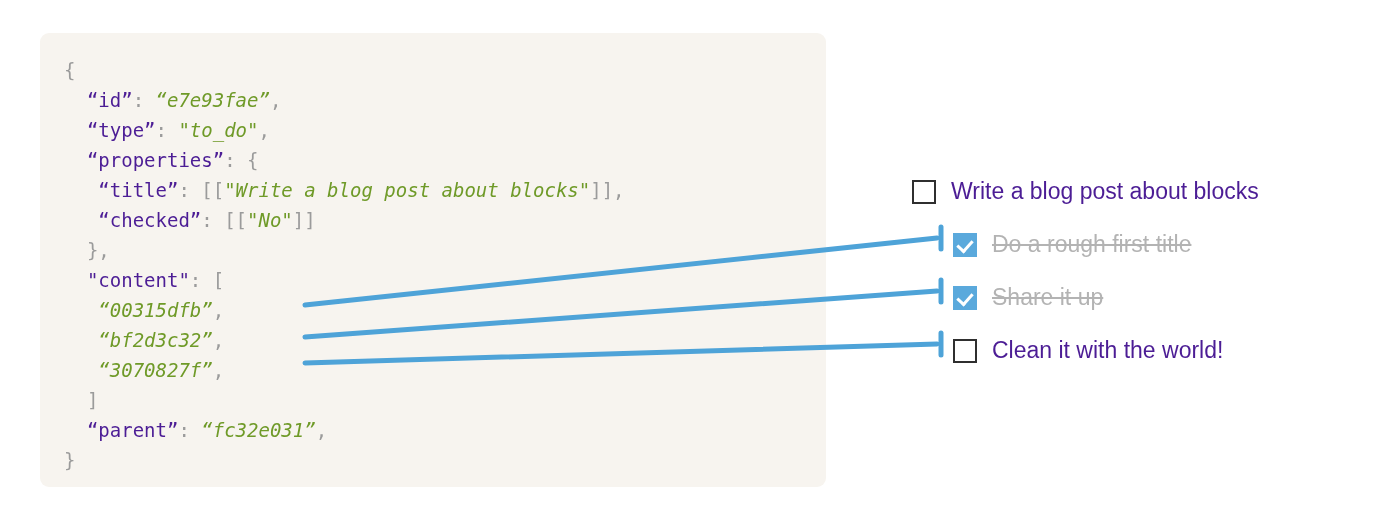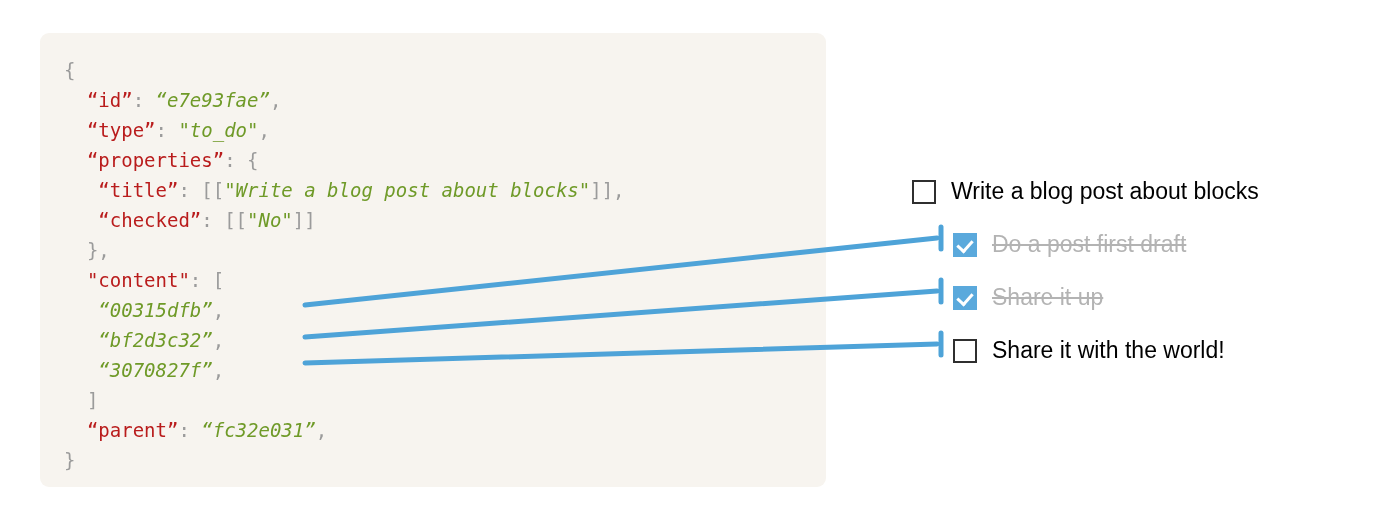--- a/index.html
+++ b/index.html
@@ -30,21 +30,21 @@
     position: absolute;
     left: 24px;
     top: 22px;
     font-family: "DejaVu Sans Mono", "Liberation Mono", monospace;
     font-size: 19px;
     line-height: 30px;
     white-space: pre;
     color: #8f8f8f;
   }
   .code-line { height: 30px; }
-  .k   { color: #b91c1c; }          
+  .k   { color: #4c1d95; }          
   .s   { color: #6f9a28; font-style: italic; }          
   .p   { color: #9b9b9b; }          
 
   
   #connectors {
     position: absolute;
     left: 0;
     top: 0;
     width: 1400px;
     height: 532px;
@@ -86,21 +86,21 @@
     top: 4px;
     width: 7px;
     height: 12px;
     border: solid #ffffff;
     border-width: 0 3px 3px 0;
     transform: rotate(42deg);
   }
   .todo-label {
     margin-left: 15px;
     font-size: 23px;
-    color: #000000;
+    color: #4c1d95;
     white-space: nowrap;
   }
   .todo-row.done .todo-label {
     color: #b3b3b3;
     text-decoration: line-through;
     text-decoration-color: #b3b3b3;
   }
 </style>
 </head>
 <body>
@@ -124,23 +124,23 @@
     </g>
   </svg>
 
 <div id="checklist">
     <div class="todo-row">
       <div class="checkbox"></div>
       <span class="todo-label">Write a blog post about blocks</span>
     </div>
     <div class="todo-row done nested">
       <div class="checkbox checked"></div>
-      <span class="todo-label">Do a post first draft</span>
+      <span class="todo-label">Do a rough first title</span>
     </div>
     <div class="todo-row done nested">
       <div class="checkbox checked"></div>
       <span class="todo-label">Share it up</span>
     </div>
     <div class="todo-row nested">
       <div class="checkbox"></div>
-      <span class="todo-label">Share it with the world!</span>
+      <span class="todo-label">Clean it with the world!</span>
     </div>
   </div>
 
 </body></html>

